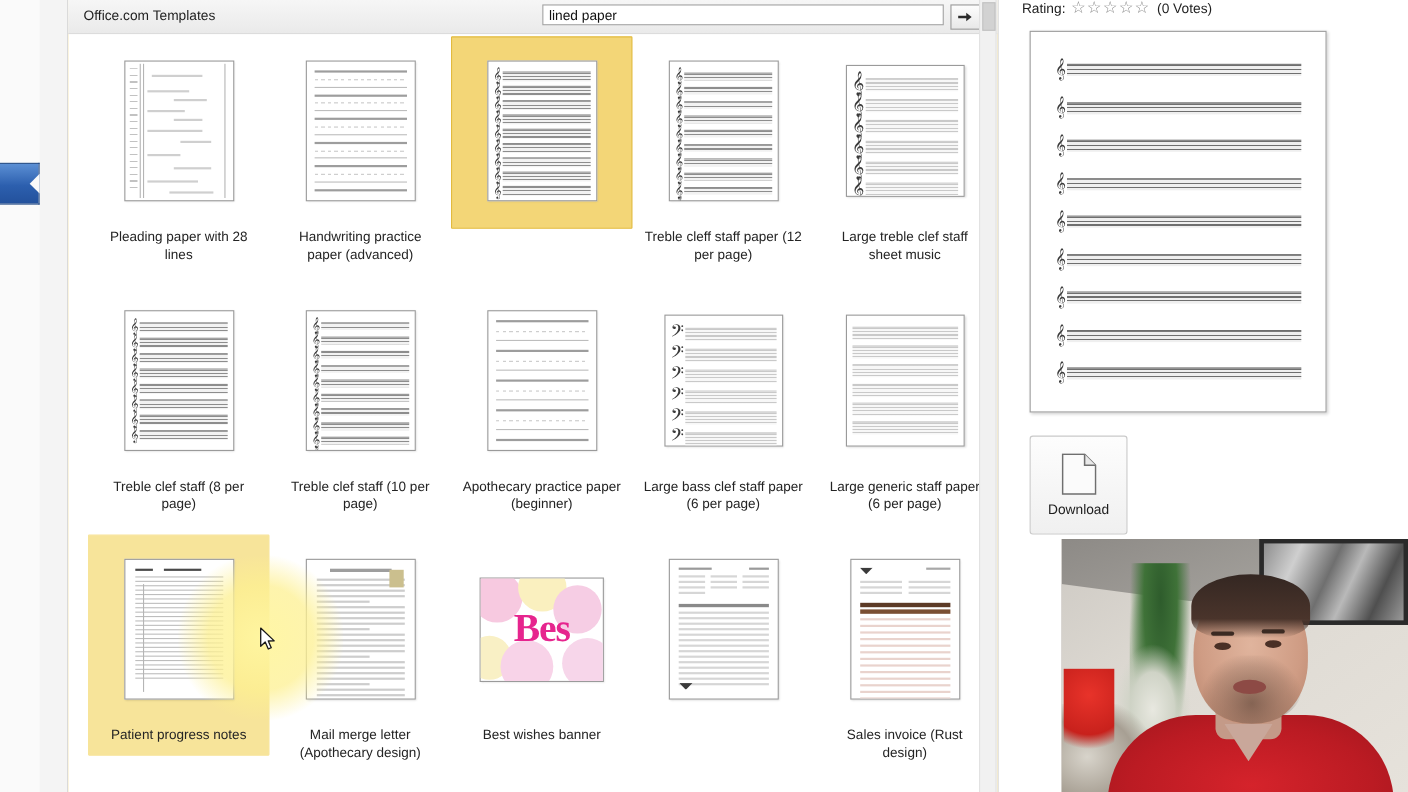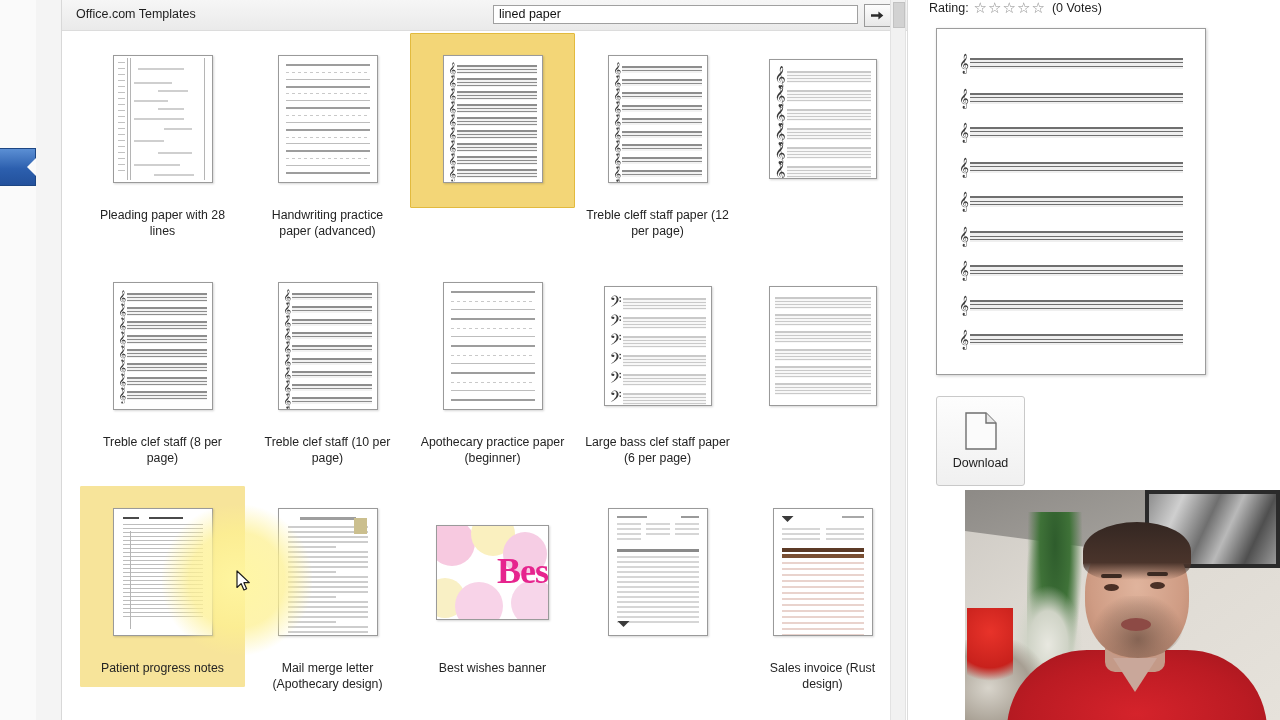--- a/index.html
+++ b/index.html
@@ -89,21 +89,21 @@
   
   .doc-page { padding: 8px 9px; }
   .doc-line { height: 2px; background: #cdcdcd; margin-bottom: 3px; }
   .doc-head { height: 3px; background: #9e9e9e; margin-bottom: 6px; width: 70%; margin-left: auto; margin-right: auto; }
 
   
   .banner { width: 113px; height: 95px; background: #ffffff; border: 1px solid #9a9a9a;
     position: relative; overflow: hidden; box-shadow: 1px 1px 2px rgba(0,0,0,.17); }
   .blob { position: absolute; border-radius: 50%; }
   .banner-text { position: absolute; left: 0; right: 0; top: 50%; transform: translateY(-52%);
-    text-align: right; font-family: "Liberation Serif", serif; font-weight: bold;
+    text-align: center; font-family: "Liberation Serif", serif; font-weight: bold;
     font-size: 36px; color: #e6258e; letter-spacing: -1px; }
 
   
   .inv-page { padding: 7px 8px; position: relative; width: 100%; height: 100%; }
   .inv-row { height: 2px; background: #d6d6d6; margin-bottom: 3px; }
   .inv-band { height: 4px; background: #5c3a26; margin: 4px 0 2px; }
   .inv-band2 { height: 4px; background: #7a4f33; margin-bottom: 4px; }
   .inv-pink { height: 2px; background: #e9d3cd; margin-bottom: 4px; }
   .inv-logo { width: 12px; height: 6px; background: #3b3b3b;
     clip-path: polygon(0 0,100% 0,50% 100%); }
@@ -381,20 +381,21 @@
                     <span class="clef big">𝄞</span>
                     <span class="staff-lines s-h12"></span>
                   </div>
                   <div class="staff staff-soft">
                     <span class="clef big">𝄞</span>
                     <span class="staff-lines s-h12"></span>
                   </div>
                 </div>
               </div>
             </div>
+            <div class="cell-label">Large treble clef staff sheet music</div>
           </div>
         </div>
         <div class="cell" style="left: 18px; top: 229px;">
           <div class="cell-inner">
             <div class="thumb-holder">
               <div class="paper p-small">
                 <div class="staff-page">
                   <div class="staff">
                     <span class="clef">𝄞</span>
                     <span class="staff-lines s-h9"></span>
@@ -561,20 +562,21 @@
                   </div>
                   <div class="staff staff-soft">
                     <span class="staff-lines s-h12"></span>
                   </div>
                   <div class="staff staff-soft">
                     <span class="staff-lines s-h12"></span>
                   </div>
                 </div>
               </div>
             </div>
+            <div class="cell-label">Large generic staff paper (6 per page)</div>
           </div>
         </div>
         <div class="cell hover" style="left: 18px; top: 455px;">
           <div class="cell-inner">
             <div class="thumb-holder">
               <div class="paper p-small">
                 <div class="doc-page">
                   <div style="display:flex;justify-content:space-between;margin-bottom:5px">
                     <span class="tiny" style="position:static;width:16px;background:#4a4a4a"></span>
                     <span class="tiny" style="position:static;width:34px;background:#4a4a4a"></span>

